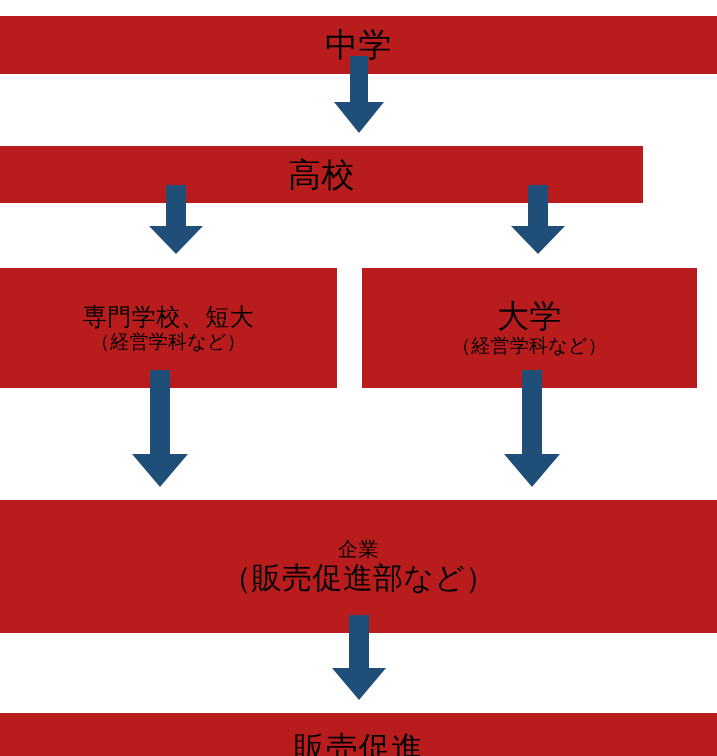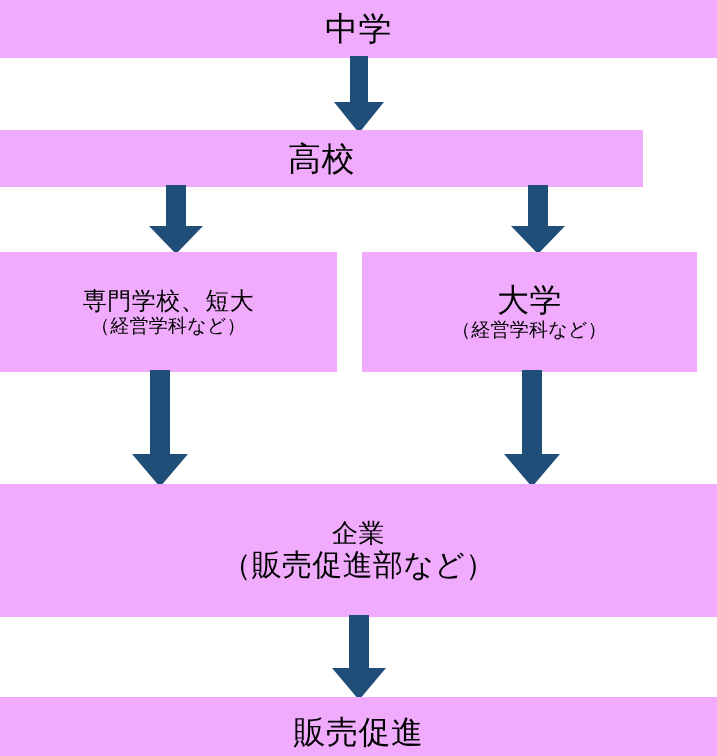--- a/index.html
+++ b/index.html
@@ -14,28 +14,29 @@
   #stage {
     position: relative;
     width: 717px;
     height: 756px;
     background: #ffffff;
     overflow: hidden;
   }
   .node {
     position: absolute;
     box-sizing: border-box;
-    background: #f0abfc;
+    background: #b91c1c;
     display: flex;
     flex-direction: column;
     align-items: center;
     justify-content: center;
     color: #000000;
     text-align: center;
     line-height: 1.08;
+    margin-top: 16px;
   }
   .node .title {
     font-size: 33px;
     letter-spacing: 0.5px;
     white-space: nowrap;
   }
   .node .subtitle {
     font-size: 26px;
     letter-spacing: 0.3px;
     white-space: nowrap;
@@ -44,21 +45,21 @@
   
   #node-junior-high { left: 0px;   top: 0px;   width: 717px; height: 58px; }
   #node-high-school { left: 0px;   top: 130px; width: 643px; height: 57px; }
   #node-vocational   { left: 0px;   top: 252px; width: 337px; height: 120px; }
   #node-university   { left: 362px; top: 252px; width: 335px; height: 120px; }
   #node-company      { left: 0px;   top: 484px; width: 717px; height: 133px; }
   #node-sales-promo  { left: 0px;   top: 697px; width: 717px; height: 70px; }
 
   #node-vocational .title { font-size: 24px; }
   #node-university .title { font-size: 32px; }
-  #node-company .title    { font-size: 26px; }
+  #node-company .title    { font-size: 20px; }
   #node-company .subtitle { font-size: 30px; }
   #node-vocational .subtitle,
   #node-university .subtitle { font-size: 19px; }
   #node-sales-promo .title { font-size: 32px; }
 
   .arrow {
     position: absolute;
     display: block;
   }
   .arrow svg { display: block; }

